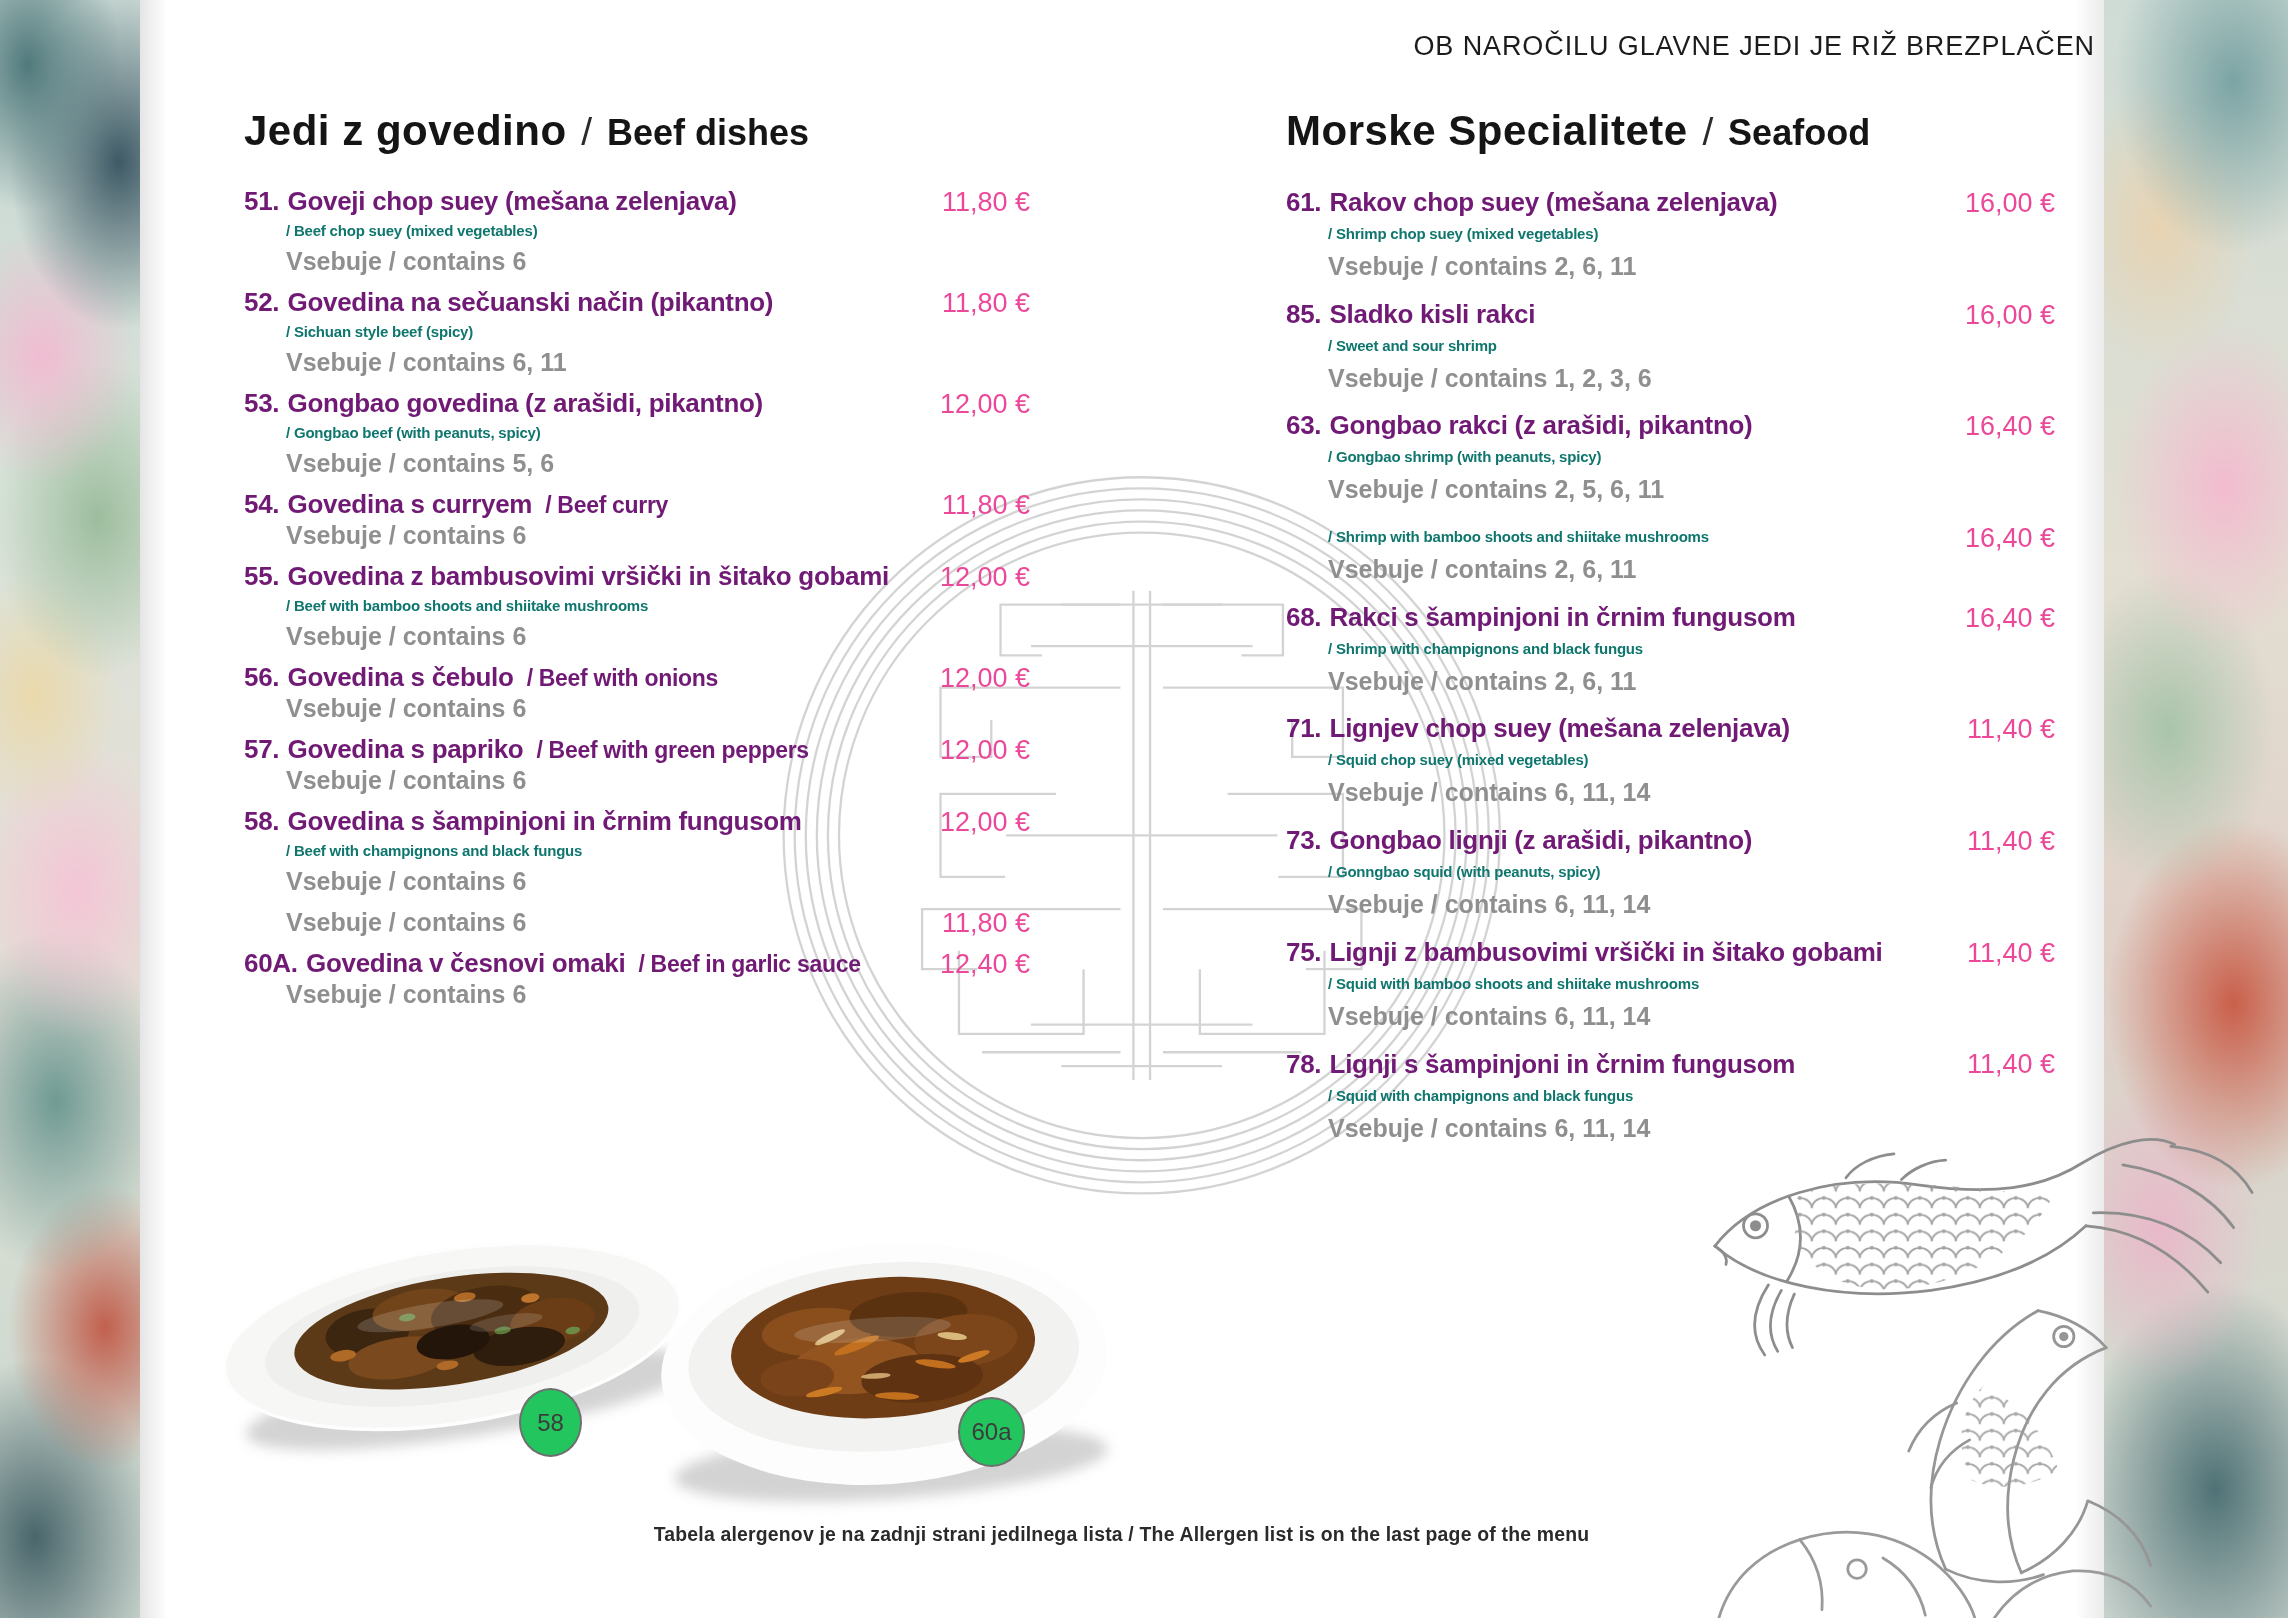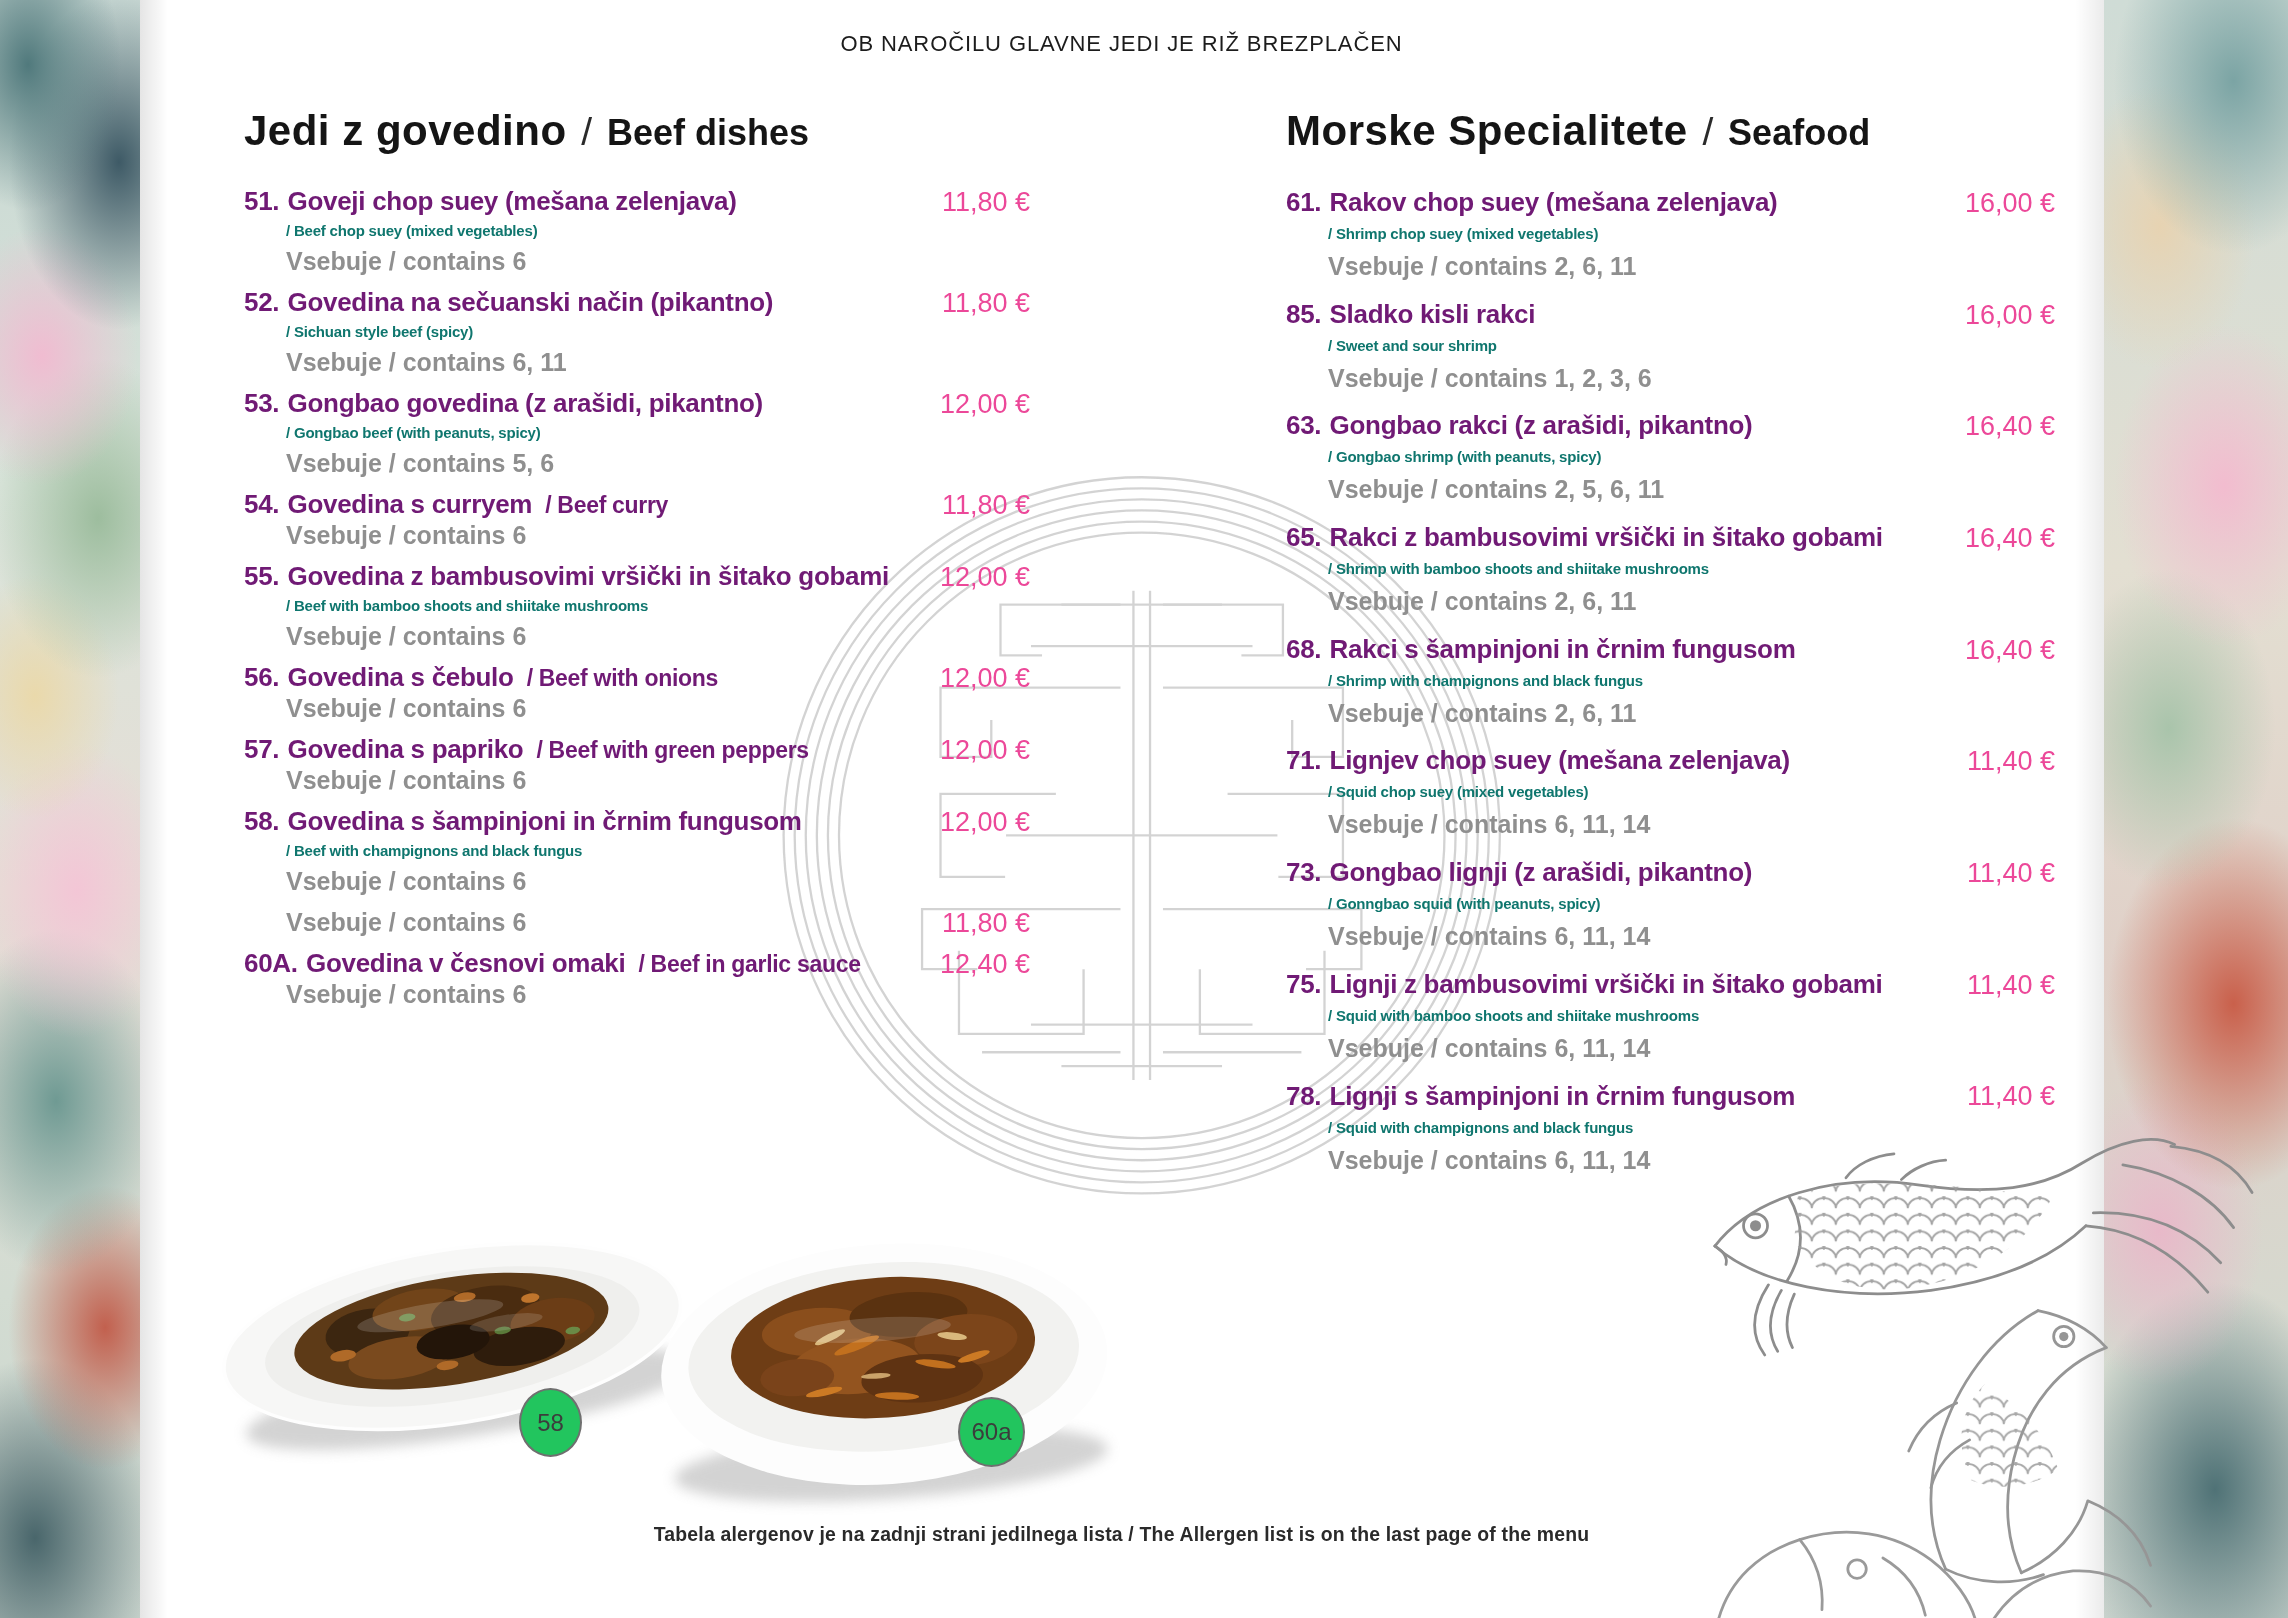--- a/index.html
+++ b/index.html
@@ -29,22 +29,22 @@
       radial-gradient(148px 222px at 30% 76%, #e8b9c9 0%, rgba(232,185,201,0) 70%),
       radial-gradient(185px 277px at 60% 92%, #4f7276 0%, rgba(79,114,118,0) 75%),
       linear-gradient(180deg,#cfdcd6 0%,#e3dfd2 35%,#e0d0c8 60%,#d4dad0 85%,#c8d2cc 100%);}
   .shade-l{position:absolute;left:140px;top:0;width:28px;height:100%;
     background:linear-gradient(90deg,rgba(0,0,0,.10),rgba(0,0,0,0));}
   .shade-r{position:absolute;right:185px;top:0;width:29.5px;height:100%;
     background:linear-gradient(270deg,rgba(0,0,0,.08),rgba(0,0,0,0));}
 
   .deco{position:absolute;left:0;top:0;pointer-events:none;}
 
-  .top-note{position:absolute;left:148px;right:194px;top:31px;text-align:center;
-    font-size:22px;letter-spacing:0.9px;color:#1c1c1c;}
+  .top-note{position:absolute;left:148px;right:194px;top:31px;text-align:right;
+    font-size:27px;letter-spacing:0.9px;color:#1c1c1c;}
 
   .col{position:absolute;top:107px;z-index:2;}
   .col-beef{left:244px;width:786px;}
   .col-sea{left:1286px;width:769px;}
   .hdr{white-space:nowrap;margin-bottom:31px;color:#151515;}
   .h-sl{font-size:42px;font-weight:600;letter-spacing:0.5px;}
   .h-sep{font-size:39px;font-weight:300;margin:0 14.8px;color:#2a2a2a;}
   .h-en{font-size:36px;font-weight:600;}
 
   .item{position:relative;padding-right:138px;}
@@ -280,21 +280,20 @@
     </div>
 
     <div class="item">
       <div class="t"><span class="num">63.</span><span>Gongbao rakci (z arašidi, pikantno)</span></div>
       <div class="en">/ Gongbao shrimp (with peanuts, spicy)</div>
       <div class="al">Vsebuje / contains 2, 5, 6, 11</div>
       <span class="price">16,40 €</span>
     </div>
 
     <div class="item">
-      <div class="t"><span class="num">65.</span><span>Rakci z bambusovimi vršički in šitako gobami</span></div>
       <div class="en">/ Shrimp with bamboo shoots and shiitake mushrooms</div>
       <div class="al">Vsebuje / contains 2, 6, 11</div>
       <span class="price">16,40 €</span>
     </div>
 
     <div class="item">
       <div class="t"><span class="num">68.</span><span>Rakci s šampinjoni in črnim fungusom</span></div>
       <div class="en">/ Shrimp with champignons and black fungus</div>
       <div class="al">Vsebuje / contains 2, 6, 11</div>
       <span class="price">16,40 €</span>

